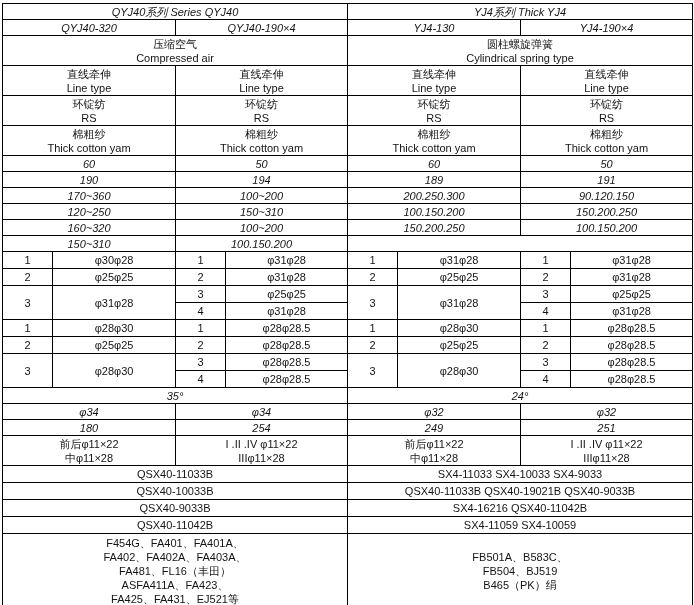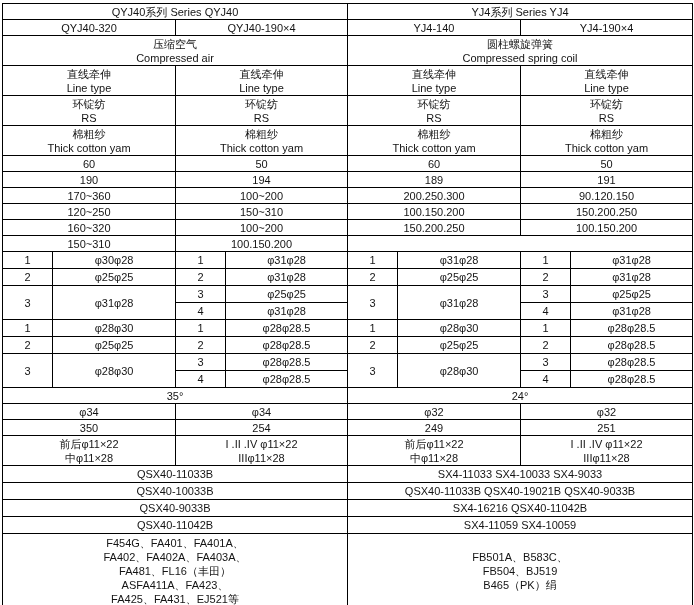--- a/index.html
+++ b/index.html
@@ -2,21 +2,21 @@
 <html><head>
 <meta charset="utf-8">
 <style>
   html,body{margin:0;padding:0;background:#ffffff;}
   body{font-family:"Liberation Sans","DejaVu Sans",sans-serif;color:#141414;}
   .wrap{margin:3px 2px;}
   table{border-collapse:collapse;table-layout:fixed;width:690px;}
   td{border:1px solid #000;text-align:center;vertical-align:middle;
      font-size:11px;line-height:14px;padding:0;white-space:pre-line;
      overflow:hidden;}
-  tr.h15 td{height:15px;}
+  tr.h15 td{height:15px;font-style:italic;}
   tr.h16 td{height:16px;}
   tr.h30 td{height:29px;}
   tr.tall td{height:73px;}
 </style>
 </head>
 <body>
 
 <div class="wrap">
 <table>
   <colgroup>
@@ -26,35 +26,35 @@
         <col style="width:122px">
     <col style="width:50px">
         <col style="width:123px">
     <col style="width:50px">
         <col style="width:122px">
   </colgroup>
 
   <tbody>
         <tr class="h15">
     <td colspan="4">QYJ40系列 Series QYJ40</td>
-    <td colspan="4">YJ4系列 Series YJ4</td>
+    <td colspan="4">YJ4系列 Thick YJ4</td>
   </tr>
 
   <tr class="h15">
     <td colspan="2">QYJ40-320</td>
     <td colspan="2">QYJ40-190×4</td>
-    <td colspan="2">YJ4-140</td>
+    <td colspan="2">YJ4-130</td>
     <td colspan="2">YJ4-190×4</td>
   </tr>
 
   <tr class="h30">
     <td colspan="4">压缩空气
 Compressed air</td>
     <td colspan="4">圆柱螺旋弹簧
-Compressed spring coil</td>
+Cylindrical spring type</td>
   </tr>
 
   <tr class="h30">
     <td colspan="2">直线牵伸
 Line type</td>
     <td colspan="2">直线牵伸
 Line type</td>
     <td colspan="2">直线牵伸
 Line type</td>
     <td colspan="2">直线牵伸
@@ -210,21 +210,21 @@
   </tr>
 
   <tr class="h15">
     <td colspan="2">φ34</td>
     <td colspan="2">φ34</td>
     <td colspan="2">φ32</td>
     <td colspan="2">φ32</td>
   </tr>
 
   <tr class="h15">
-    <td colspan="2">350</td>
+    <td colspan="2">180</td>
     <td colspan="2">254</td>
     <td colspan="2">249</td>
     <td colspan="2">251</td>
   </tr>
 
   <tr class="h30">
     <td colspan="2">前后φ11×22
 中φ11×28</td>
     <td colspan="2">I .II .IV φ11×22
 IIIφ11×28</td>

